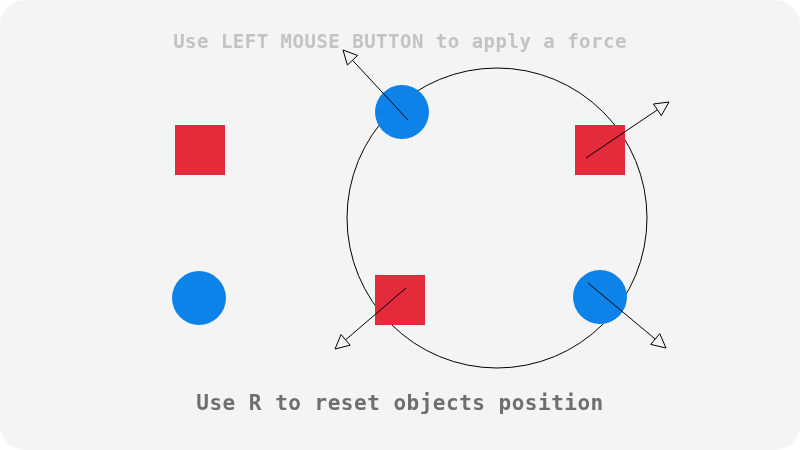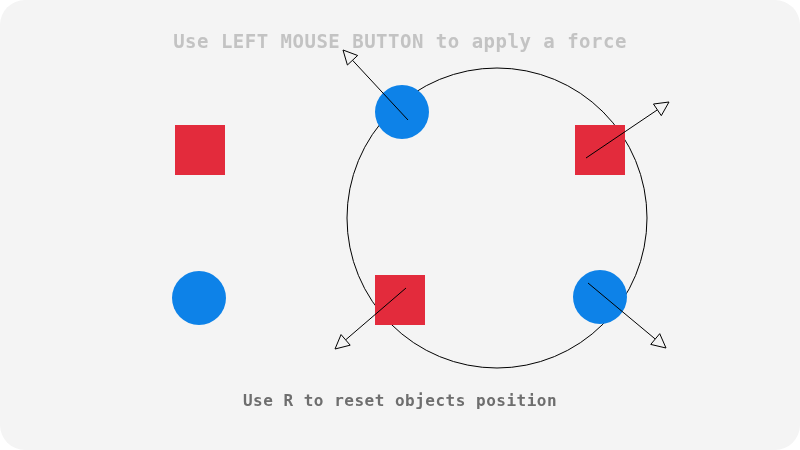--- a/index.html
+++ b/index.html
@@ -36,21 +36,21 @@
     -webkit-font-smoothing: none;
     user-select: none;
   }
   #hint-top {
     top: 30px;
     font-size: 19px;
     color: #c3c3c3;
   }
   #hint-bottom {
     top: 391px;
-    font-size: 16px;
+    font-size: 21px;
     color: #6e6e6e;
   }
 </style>
 </head>
 <body>
 
 <div id="stage" style="width: 800px; height: 450px; background: rgb(244, 244, 244); border-radius: 25px;">
 
   <svg id="scene-svg" viewBox="0 0 800 450" xmlns="http://www.w3.org/2000/svg">
 

